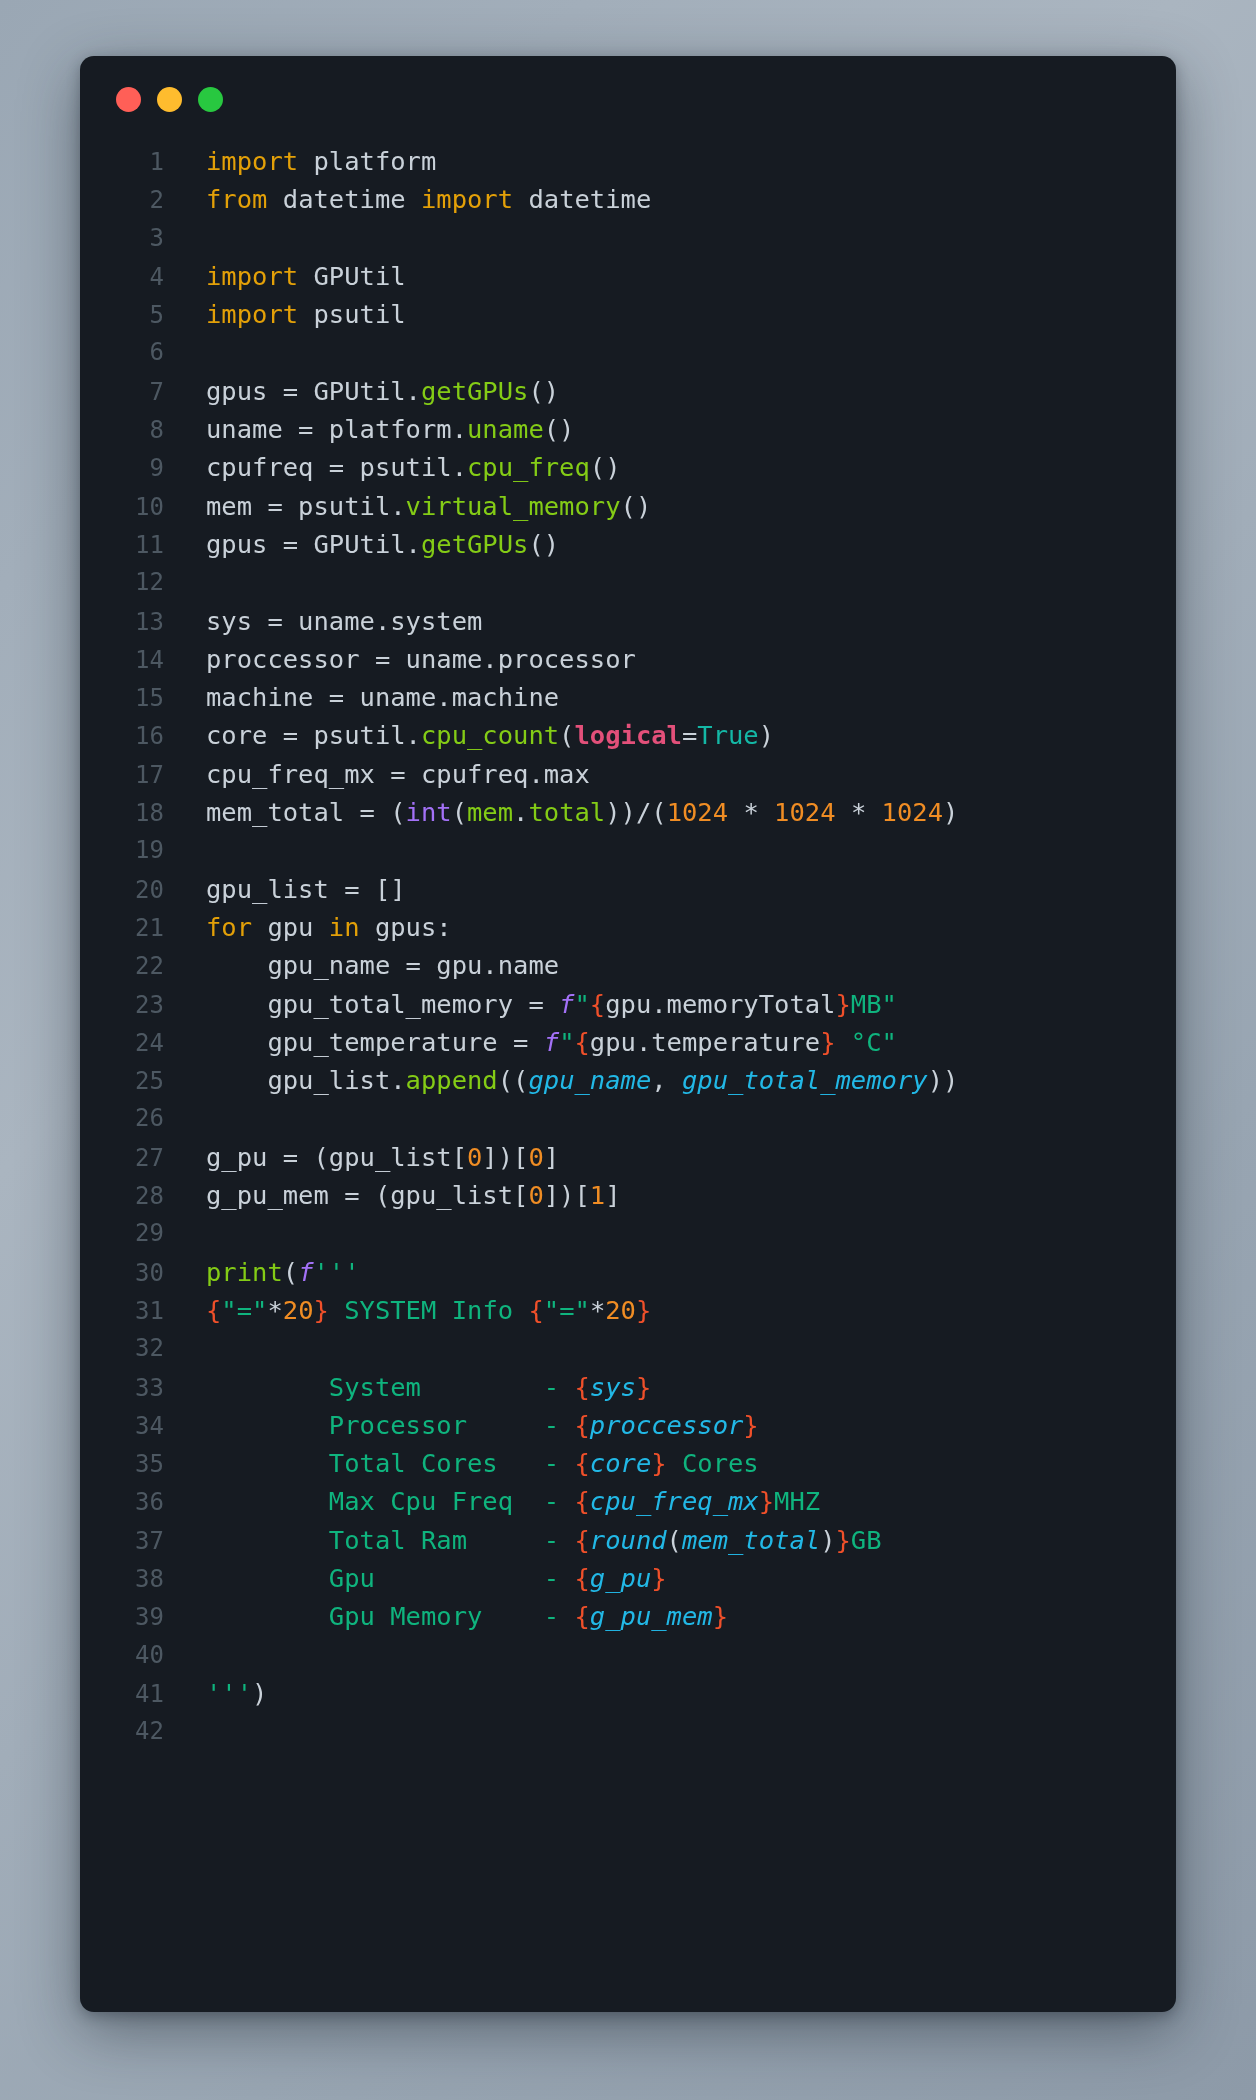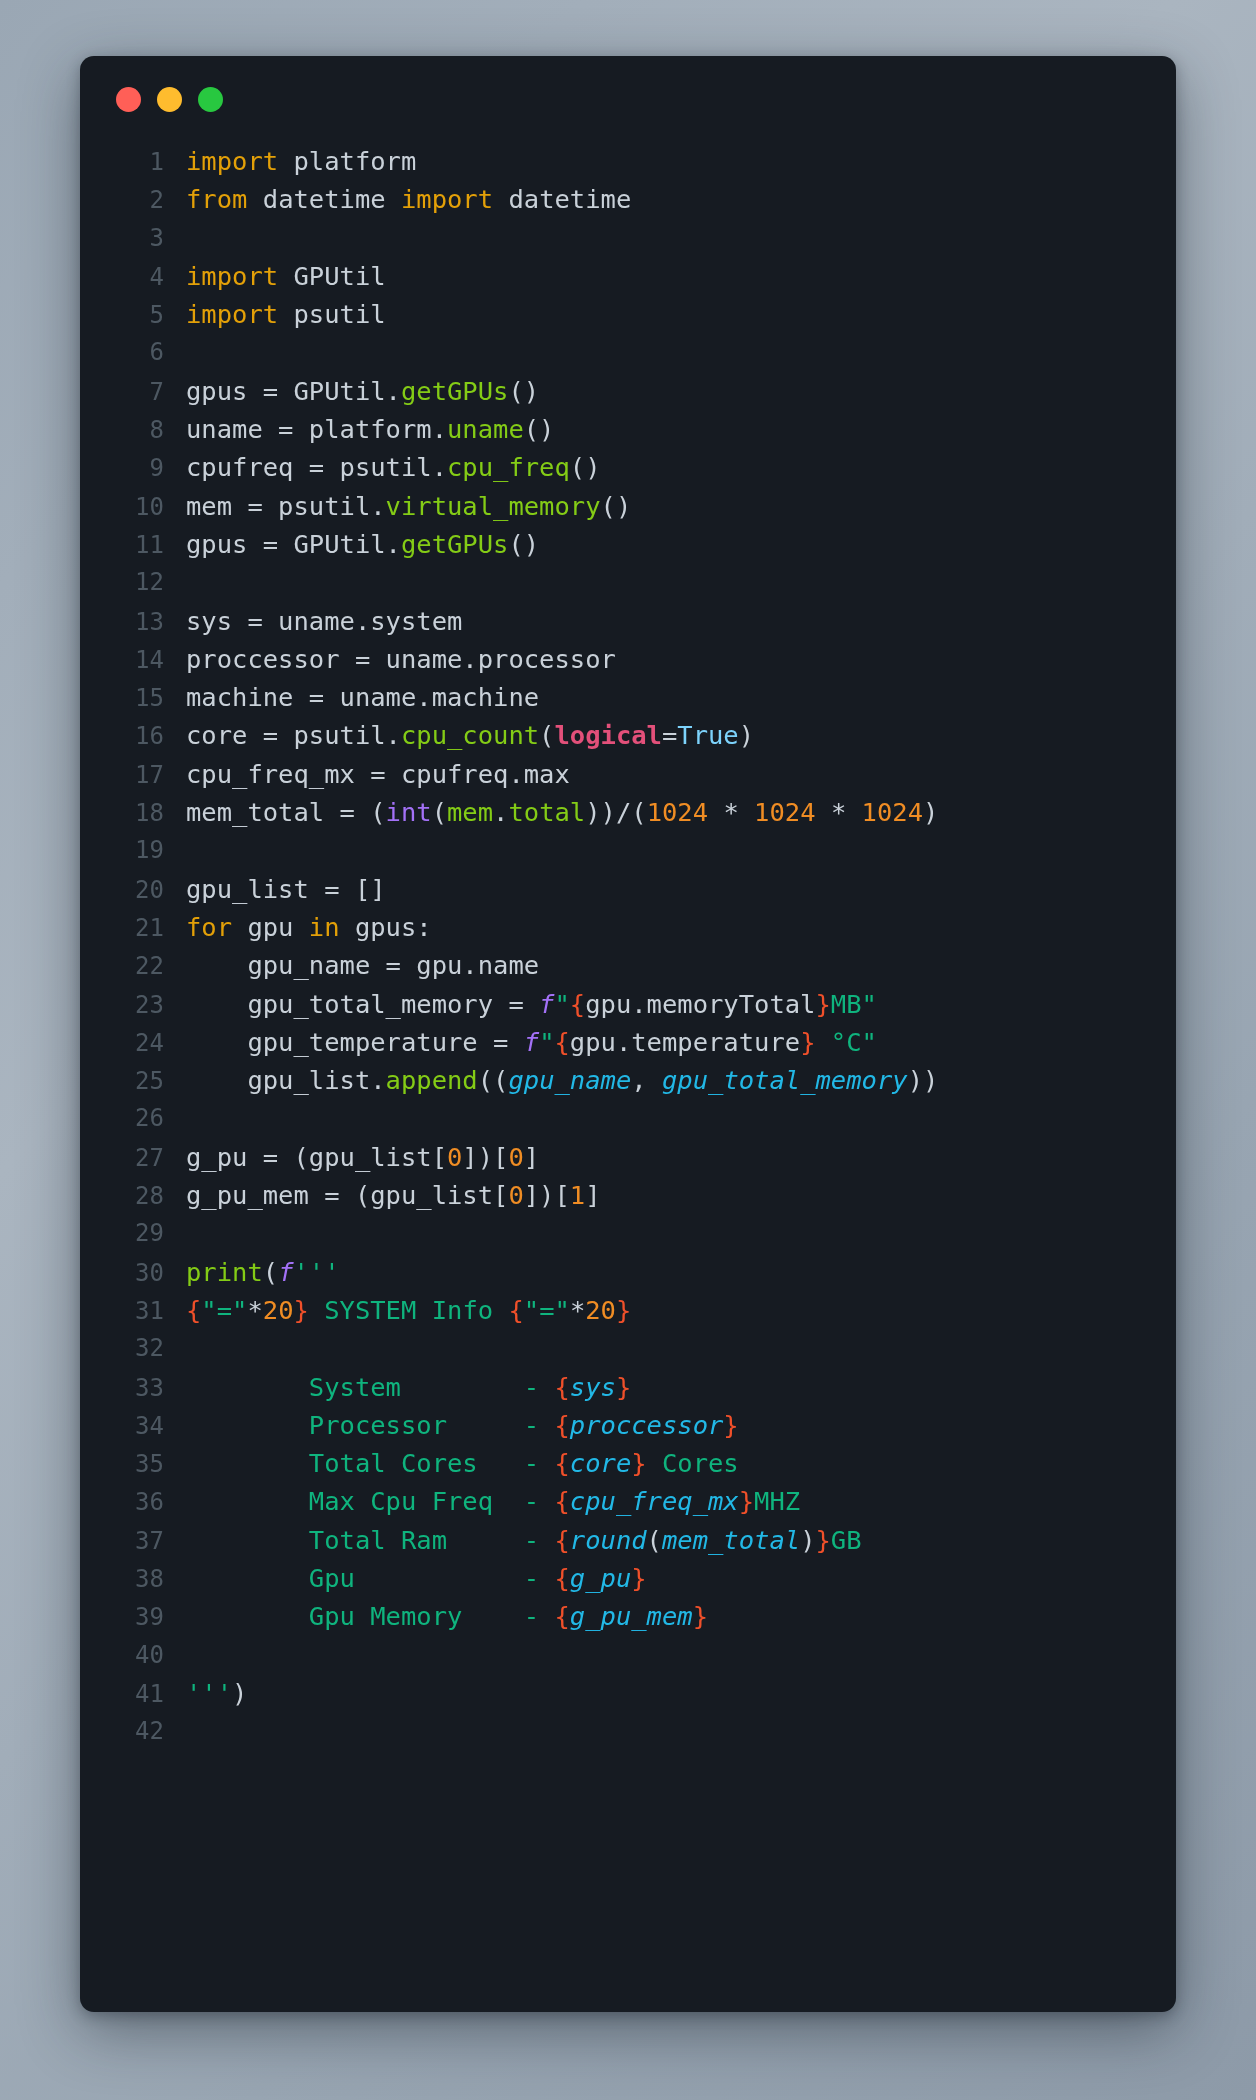--- a/index.html
+++ b/index.html
@@ -46,30 +46,30 @@
   .row { display: flex; align-items: baseline; height: 38.3px; }
   .ln {
     width: 106px;
     flex: 0 0 106px;
     text-align: right;
     color: #4d5862;
     padding-right: 22px;
     font-size: 24px;
     user-select: none;
   }
-  .src { white-space: pre; color: #c9d1d9; }
+  .src { white-space: pre; color: #c9d1d9; margin-left: 20px; }
 
   
   .kw   { color: #e3a008; }            
   .fn   { color: #84cc16; }            
   .var  { color: #22b8e6; font-style: italic; }            
   .num  { color: #f08d24; text-align: right; }            
   .bi   { color: #a371f7; }            
   .param{ color: #e3507a; font-weight: bold; }            
-  .const{ color: #7dd3fc; }            
+  .const{ color: #14b8a6; }            
   .str  { color: #0fb47e; }            
   .fpfx { color: #a371f7; font-style: italic; }  
   .brc  { color: #f0502a; }            
   .pl   { color: #c9d1d9; }            
 </style>
 </head>
 <body>
 
 <div id="window">
 

